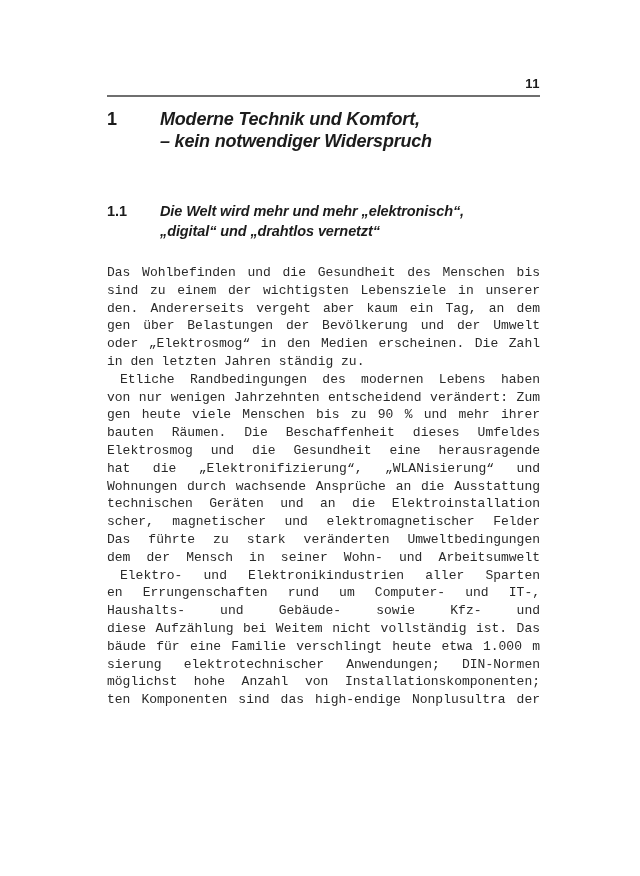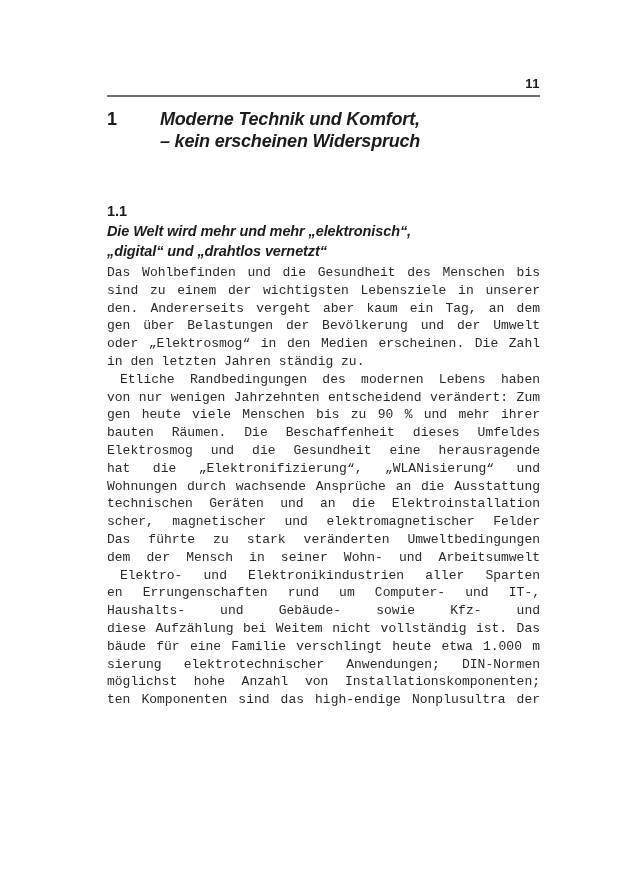--- a/index.html
+++ b/index.html
@@ -47,21 +47,20 @@
     font-size: 18px;
     line-height: 22.4px;
     letter-spacing: -0.2px;
   }
   .section-heading {
     top: 201px;
     width: 480px;
     font-size: 14.5px;
     line-height: 20px;
     letter-spacing: -0.1px;
-    flex-direction: column;
   }
   .h-num { width: 53px; flex: none; }
   .h-lines { flex: 1; font-style: italic; }
   .body-text {
     position: absolute;
     left: 107px;
     top: 264px;
     width: 433px;
     font-family: Liberation Mono, monospace;
     font-size: 13px;
@@ -89,21 +88,21 @@
 <div class="page">
 
   <header class="page-header">
     <span class="page-number">11</span>
   </header>
 
   <div class="heading-row chapter-heading">
     <span class="h-num">1</span>
     <div class="h-lines">
       <div>Moderne Technik und Komfort,</div>
-      <div>– kein erscheinen Widerspruch</div>
+      <div>– kein notwendiger Widerspruch</div>
     </div>
   </div>
 
   <div class="heading-row section-heading">
     <span class="h-num">1.1</span>
     <div class="h-lines">
       <div>Die Welt wird mehr und mehr „elektronisch“,</div>
       <div>„digital“ und „drahtlos vernetzt“</div>
     </div>
   </div>

